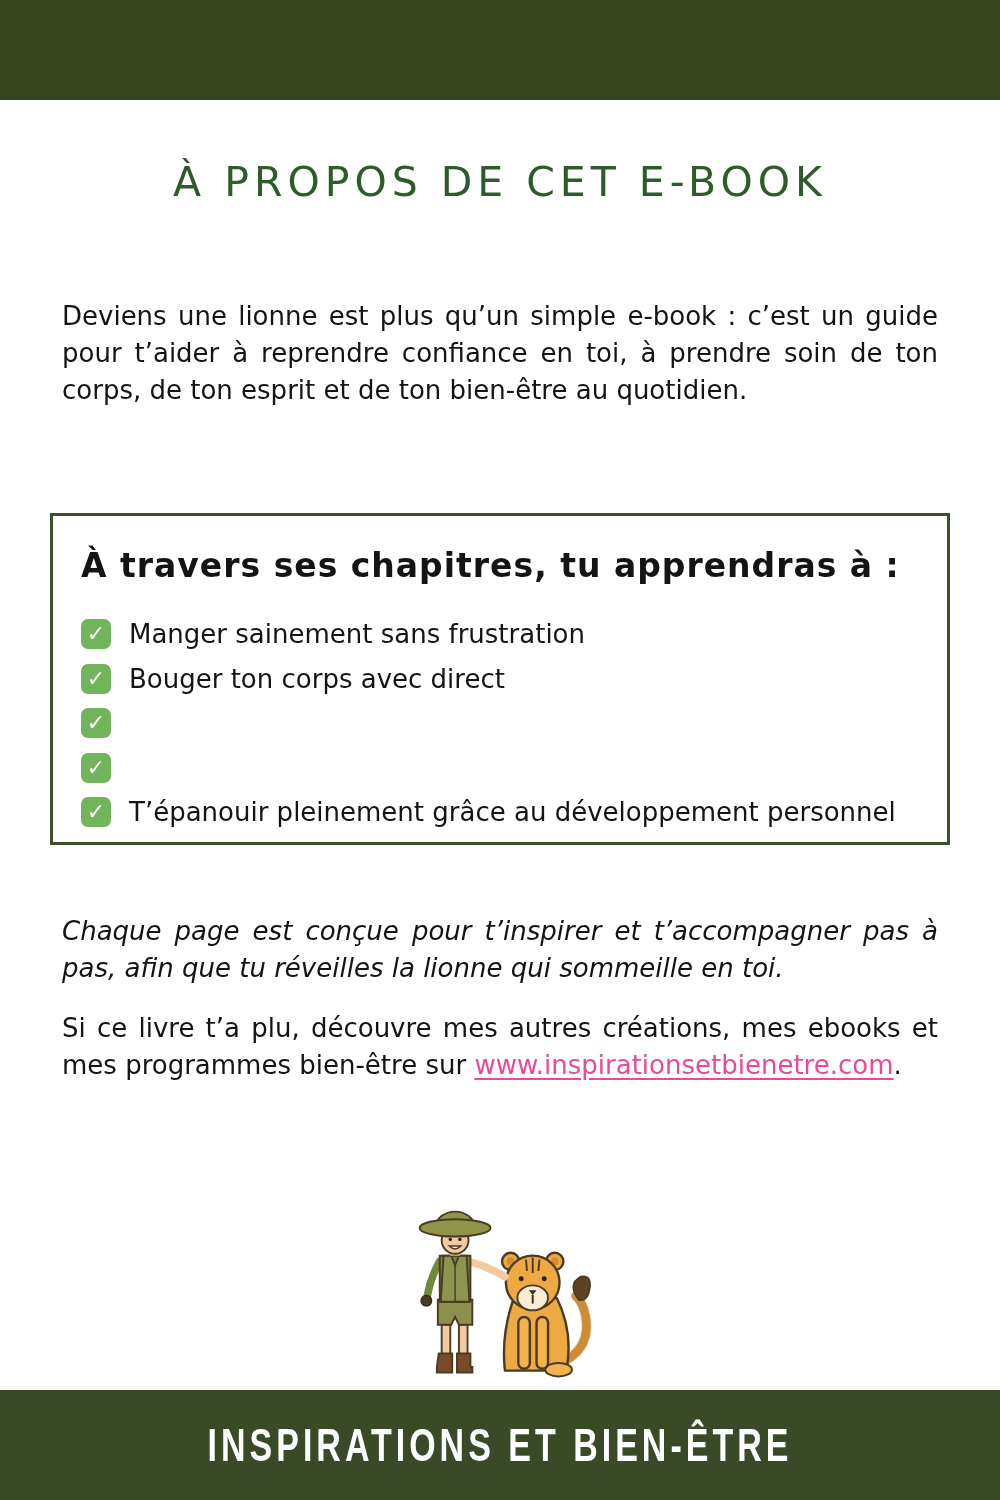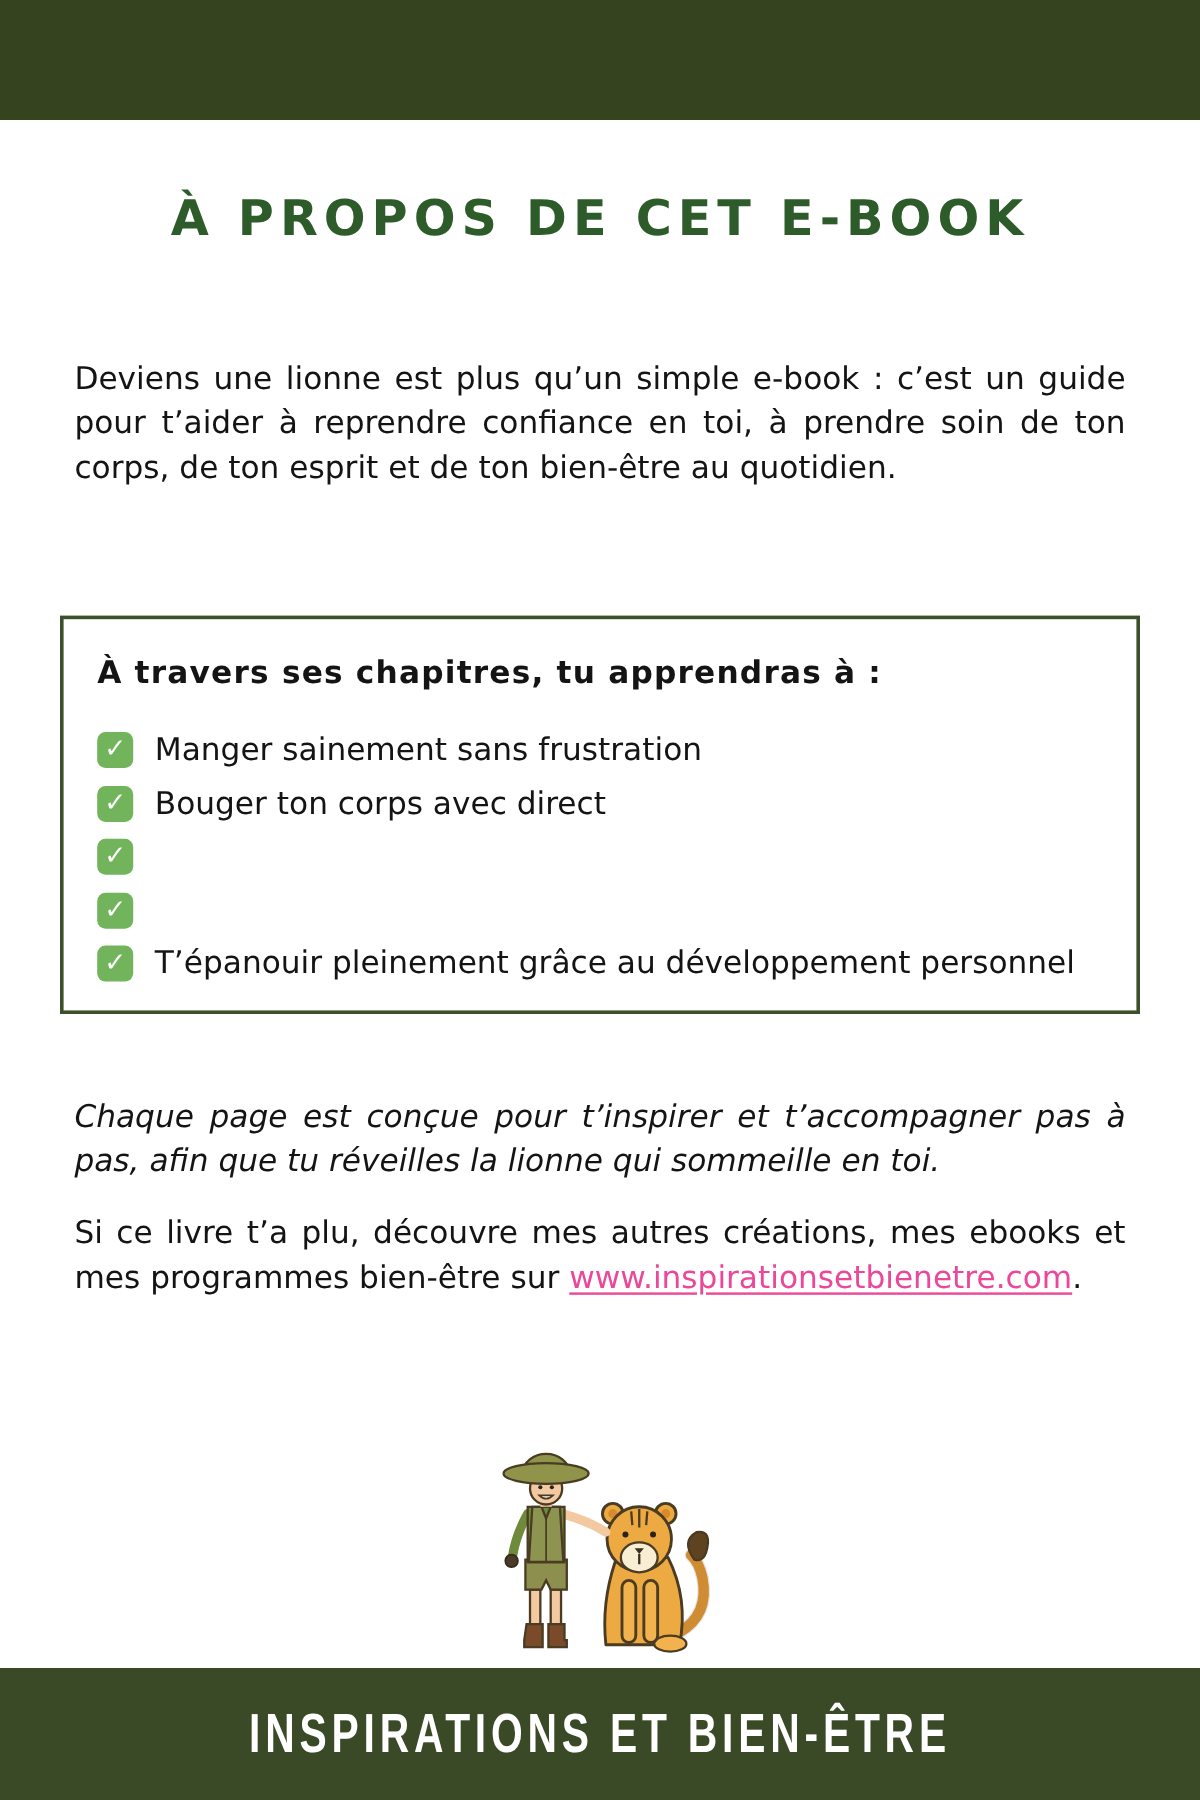--- a/index.html
+++ b/index.html
@@ -21,21 +21,21 @@
     background: #36431f;
   }
   .page-title {
     position: absolute;
     top: 158px;
     left: 0;
     width: 100%;
     text-align: center;
     color: #2d5c2a;
     font-size: 41px;
-    font-weight: bold;
+    font-weight: normal;
     letter-spacing: 5px;
   }
   .body-copy {
     position: absolute;
     left: 62px;
     width: 876px;
     font-size: 26px;
     line-height: 1.42;
     text-align: justify;
     color: #141414;
@@ -55,21 +55,21 @@
     position: absolute;
     top: 513px;
     left: 50px;
     width: 900px;
     height: 332px;
     border: 3px solid #3c512b;
     background: #ffffff;
     padding: 30px 28px 0 28px;
   }
   .panel-heading {
-    font-size: 26px;
+    font-size: 33px;
     font-weight: bold;
     letter-spacing: 1px;
     color: #141414;
   }
   .check-list {
     margin-top: 34px;
     list-style: none;
     display: flex;
     flex-direction: column;
     gap: 14.5px;

